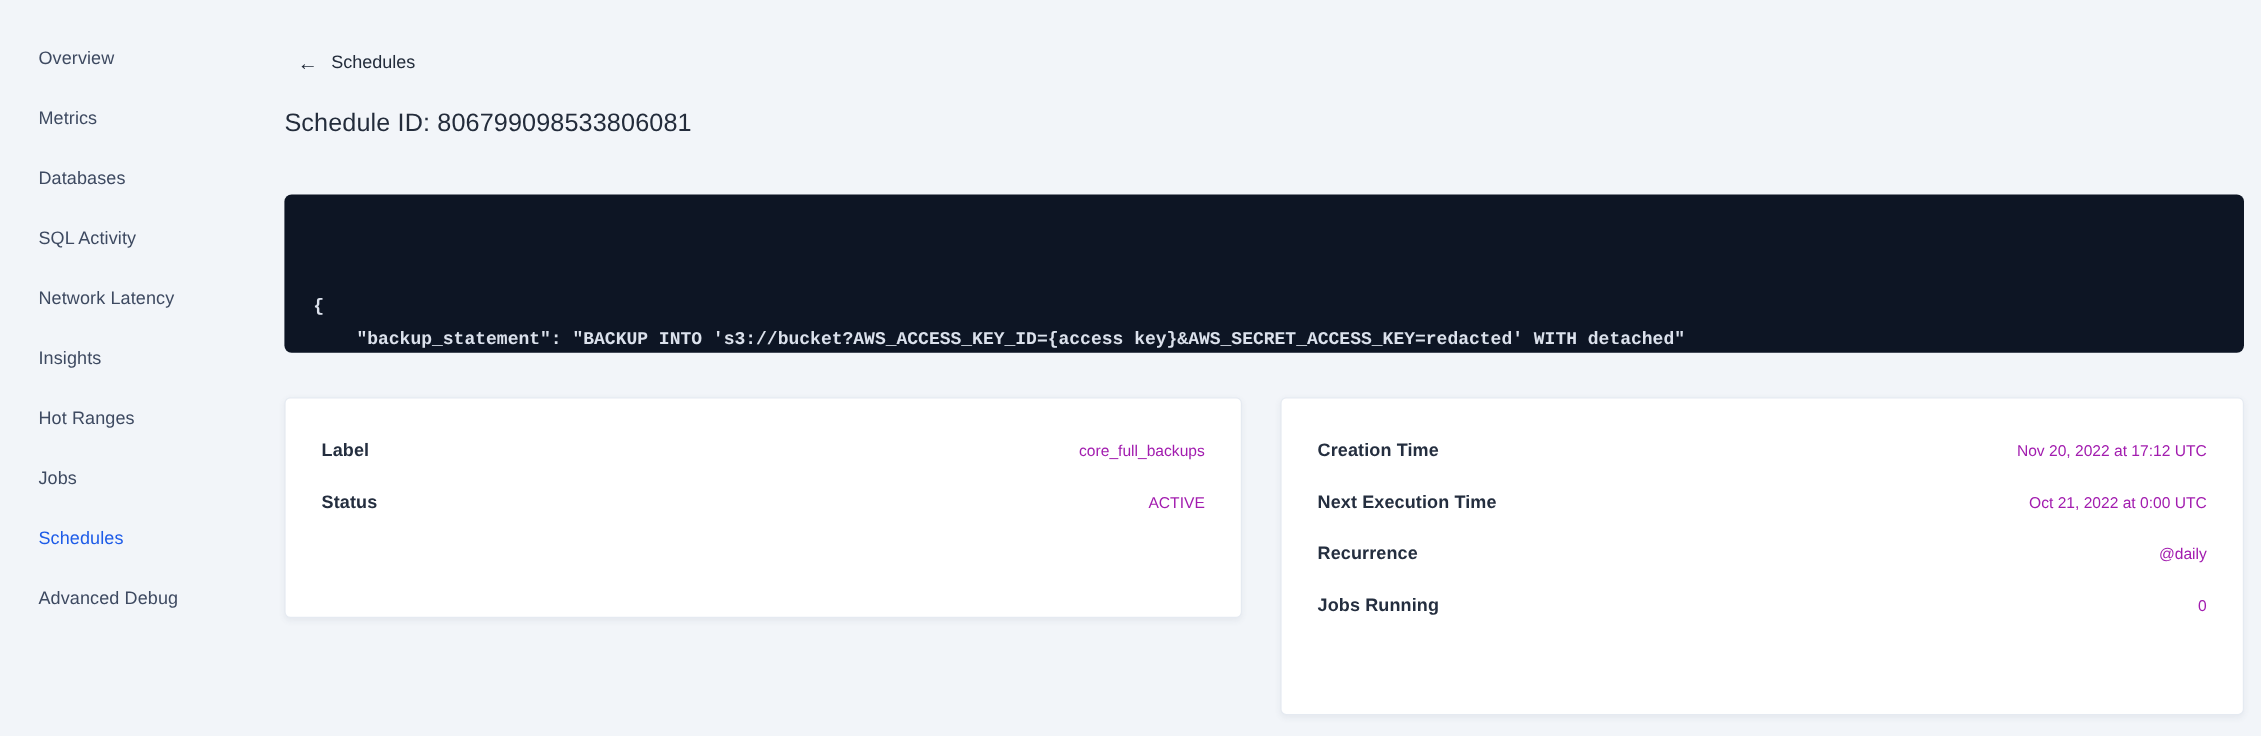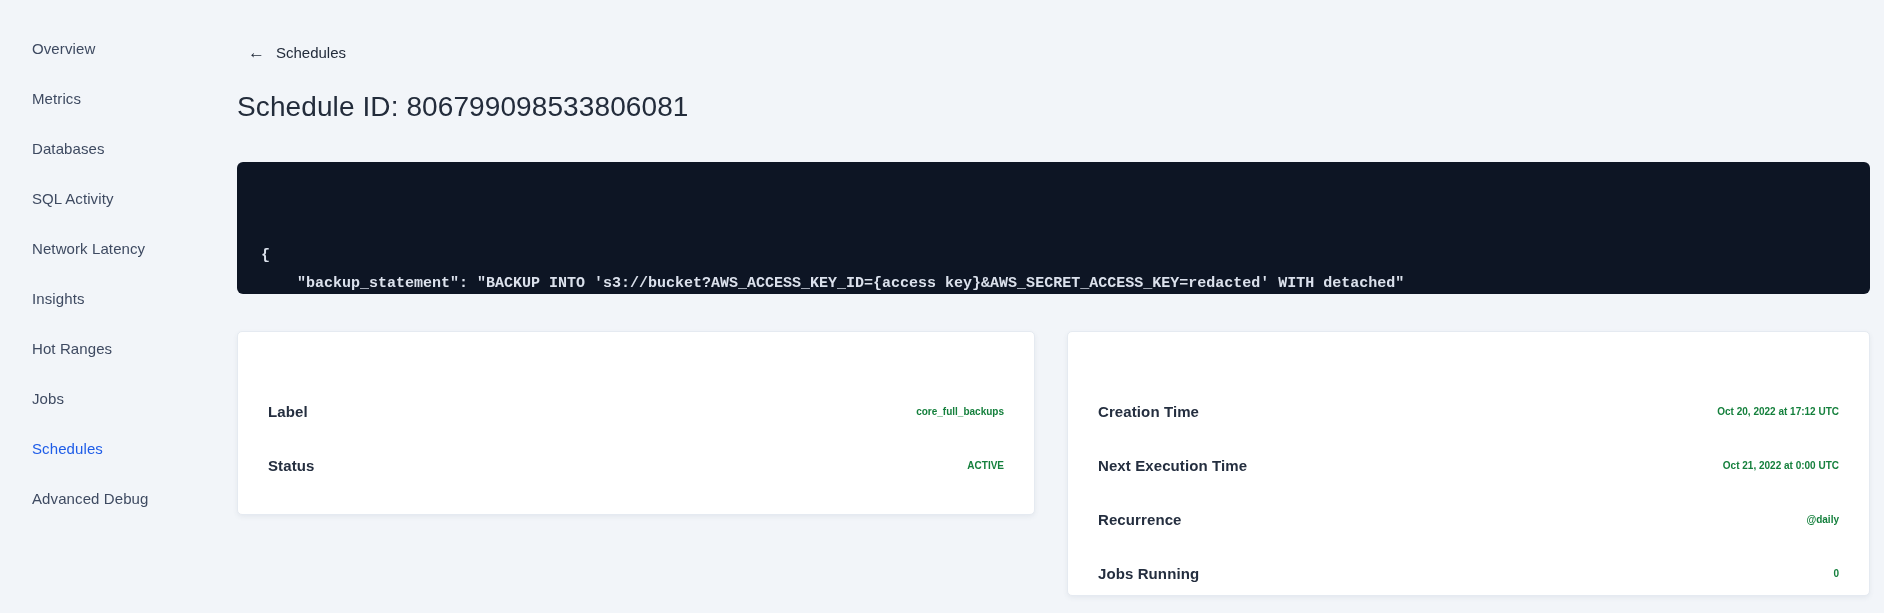--- a/index.html
+++ b/index.html
@@ -30,21 +30,21 @@
 
   .back-link {
     position:absolute; top:44px; left:11px;
     display:flex; align-items:center; gap:11px;
     font-size:15px; color:#232c3b; cursor:pointer; text-decoration:none;
   }
   .back-link .arrow { font-size:17px; line-height:1; color:#232c3b; }
 
   .page-title {
     position:absolute; top:91px; left:0;
-    font-size:28px; font-weight:500; color:#232c3b; letter-spacing:.1px;
+    font-size:21px; font-weight:500; color:#232c3b; letter-spacing:.1px;
   }
 
   .code-block {
     position:absolute; top:162px; left:0; width:1633px; height:132px;
     background:#0d1524; border-radius:6px;
     padding:24px 24px 0 24px;
     font-family:"Liberation Mono","DejaVu Sans Mono",monospace;
     font-size:15px; font-weight:700; line-height:28px;
     color:#dbe1ec;
     overflow:hidden;
@@ -59,24 +59,24 @@
     background:#ffffff;
     border:1px solid #e5eaf1; border-radius:5px;
     box-shadow:0 2px 5px rgba(56,76,105,.07);
     padding:35px 30px 0 30px;
   }
   .card.details { width:798px; height:184px; }
   .card.schedule { width:803px; height:265px; }
 
   .detail-row {
     display:flex; justify-content:space-between; align-items:center;
-    line-height:18px; margin-bottom:25px;margin-top:36px;
+    line-height:18px; margin-bottom:25px;
   }
   .detail-label { font-size:15px; font-weight:700; color:#242e3f; letter-spacing:.1px; }
-  .detail-value { font-size:10px; font-weight:700; color:#15803d; text-align:right; }
+  .detail-value { font-size:13px; font-weight:400; color:#a21caf; text-align:right; }
 </style>
 </head>
 <body>
 
 <nav class="sidebar">
 
     <div class="sidebar-item">
       <span>Overview</span>
     </div>
 
@@ -142,21 +142,21 @@
           <span class="detail-label">Status</span>
           <span class="detail-value">ACTIVE</span>
         </div>
 
       </section>
 
     <section class="card schedule">
 
         <div class="detail-row">
           <span class="detail-label">Creation Time</span>
-          <span class="detail-value">Oct 20, 2022 at 17:12 UTC</span>
+          <span class="detail-value">Nov 20, 2022 at 17:12 UTC</span>
         </div>
 
         <div class="detail-row">
           <span class="detail-label">Next Execution Time</span>
           <span class="detail-value">Oct 21, 2022 at 0:00 UTC</span>
         </div>
 
         <div class="detail-row">
           <span class="detail-label">Recurrence</span>
           <span class="detail-value">@daily</span>

